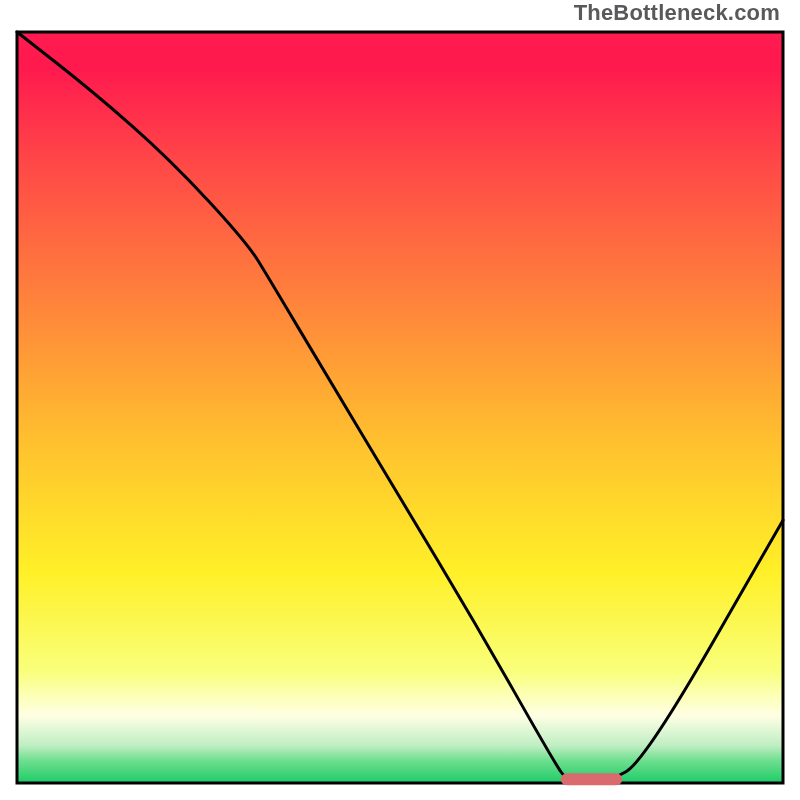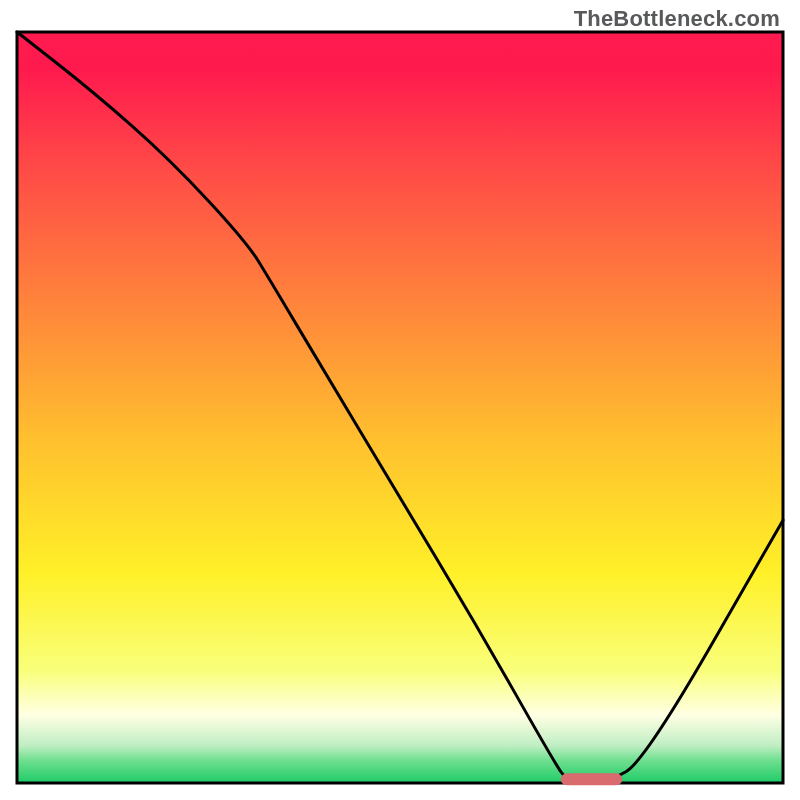--- a/index.html
+++ b/index.html
@@ -10,21 +10,21 @@
     background: #fff;
     font-family: Arial, Helvetica, sans-serif;
   }
   .container {
     position: relative;
     width: 800px;
     height: 800px;
   }
   .watermark {
     position: absolute;
-    top: 6px;
+    top: 0;
     right: 20px;
     font-size: 22px;
     font-weight: 600;
     color: #58595b;
     letter-spacing: 0.2px;
     z-index: 10;
   }
   svg {
     display: block;
   }

